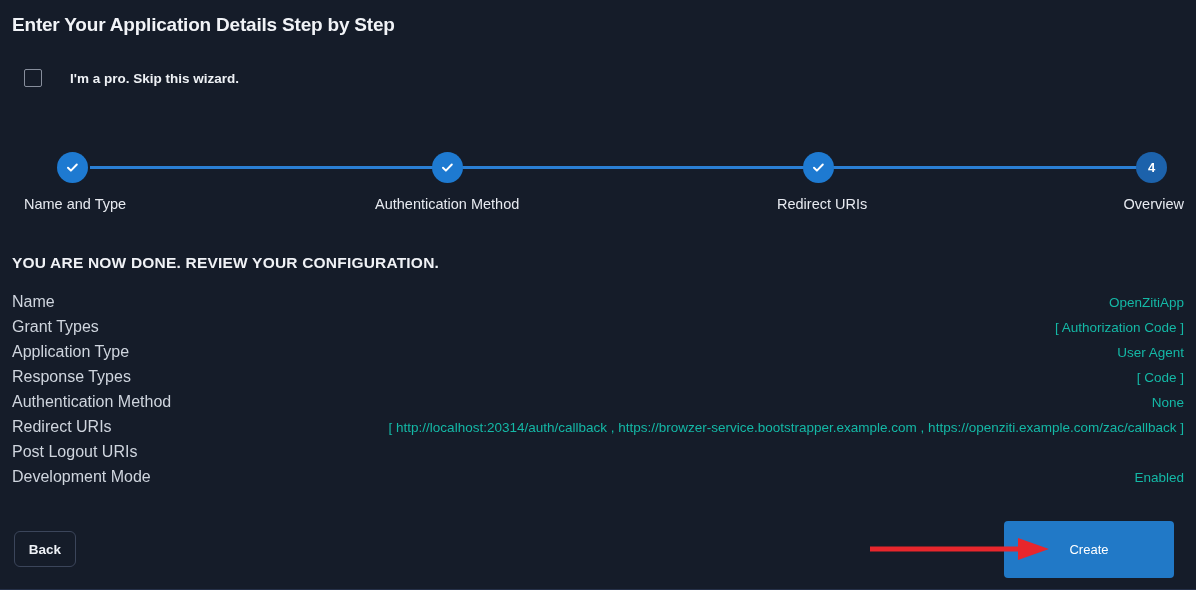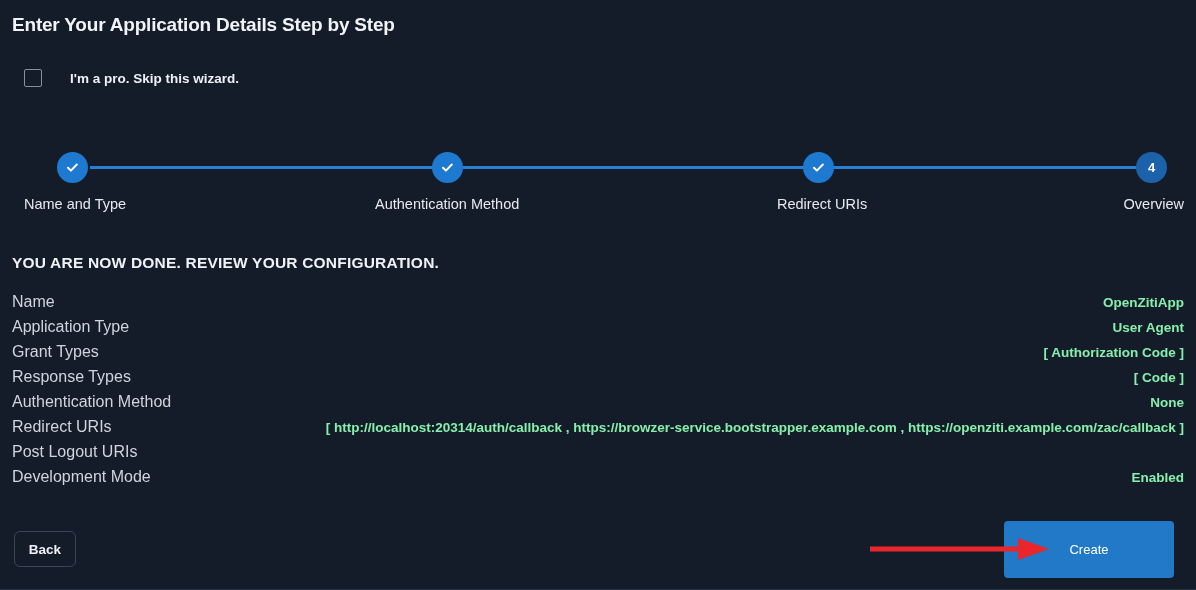--- a/index.html
+++ b/index.html
@@ -158,22 +158,22 @@
     line-height: 25px;
   }
   .review-key {
     font-size: 16px;
     font-weight: 400;
     color: #cfd5de;
     white-space: nowrap;
   }
   .review-val {
     font-size: 13.5px;
-    font-weight: 700;
-    color: #86efac;
+    font-weight: 400;
+    color: #14b8a6;
     white-space: nowrap;
     text-align: center;
   }
 
   
   .btn-back {
     position: absolute;
     left: 14px;
     top: 531px;
     width: 62px;
@@ -268,26 +268,26 @@
   </div>
 
   <div class="review-heading">YOU ARE NOW DONE. REVIEW YOUR CONFIGURATION.</div>
 
   <div class="review-table">
     <div class="review-row">
       <span class="review-key">Name</span>
       <span class="review-val">OpenZitiApp</span>
     </div>
     <div class="review-row">
+      <span class="review-key">Grant Types</span>
+      <span class="review-val">[ Authorization Code ]</span>
+    </div>
+    <div class="review-row">
       <span class="review-key">Application Type</span>
       <span class="review-val">User Agent</span>
-    </div>
-    <div class="review-row">
-      <span class="review-key">Grant Types</span>
-      <span class="review-val">[ Authorization Code ]</span>
     </div>
     <div class="review-row">
       <span class="review-key">Response Types</span>
       <span class="review-val">[ Code ]</span>
     </div>
     <div class="review-row">
       <span class="review-key">Authentication Method</span>
       <span class="review-val">None</span>
     </div>
     <div class="review-row">

